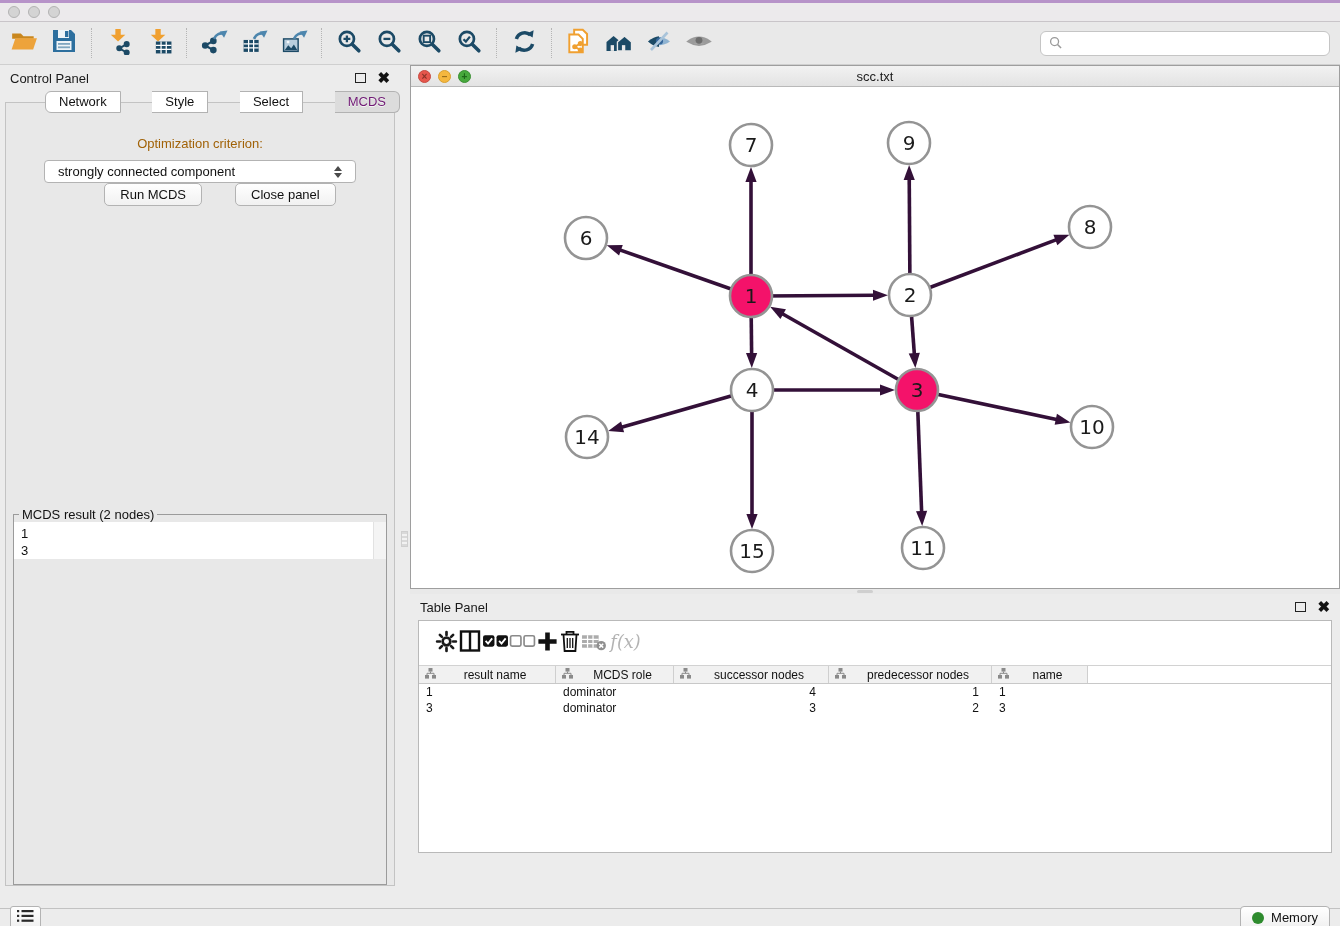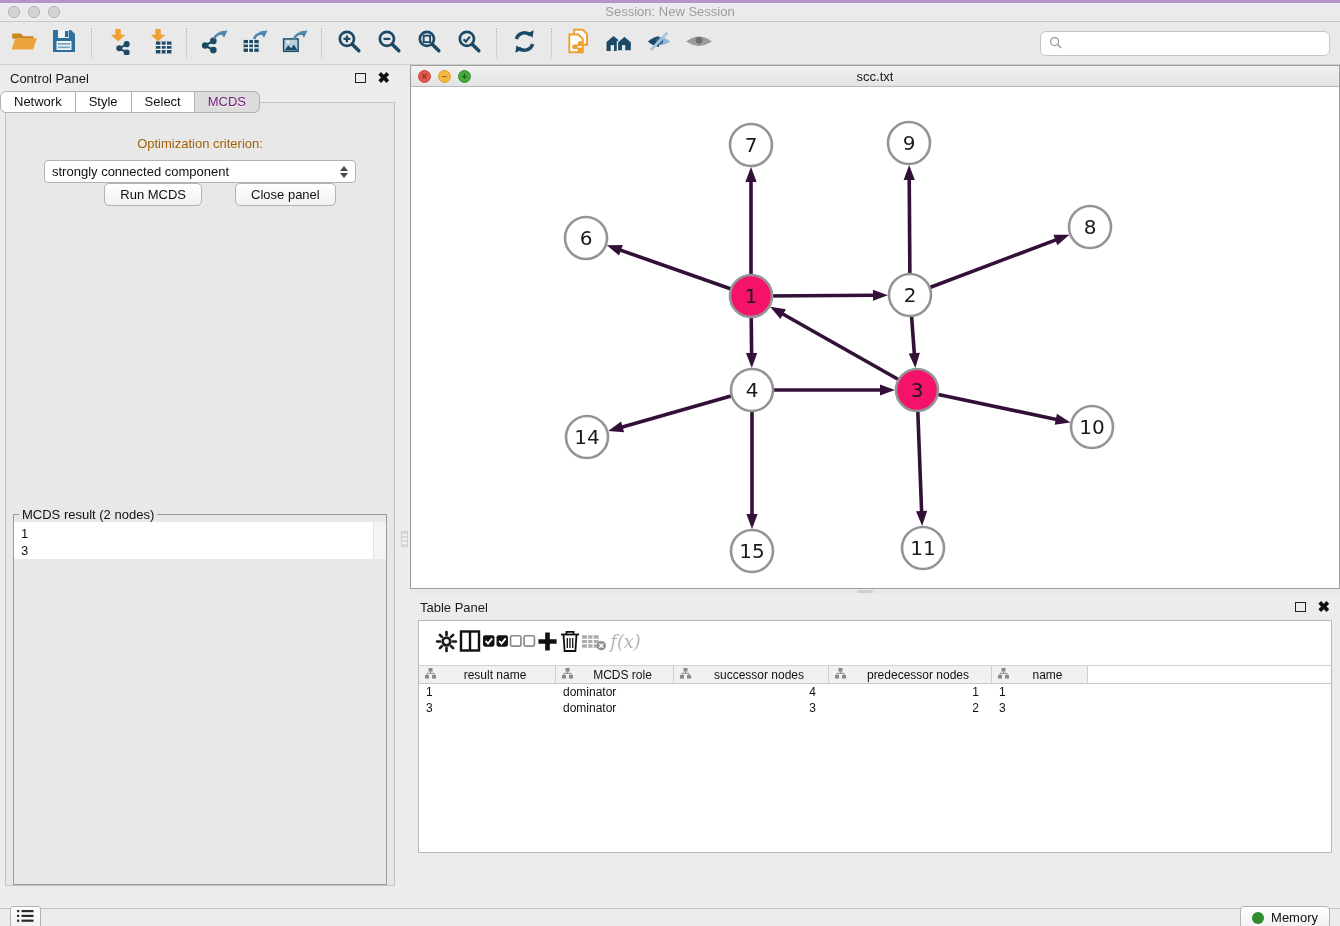--- a/index.html
+++ b/index.html
@@ -21,28 +21,28 @@
 
   
   .main{display:flex;height:827px;}
 
   
   .control-panel{width:400px;display:flex;flex-direction:column;background:#ececec;}
   .panel-header{height:26px;display:flex;align-items:center;padding:0 10px;font-size:13px;color:#1a1a1a;flex:none;}
   .ph-icons{margin-left:auto;display:flex;gap:11px;align-items:center;}
   .float-icon{width:11px;height:10px;border:1.6px solid #222;}
   .close-icon{font-weight:bold;font-size:15px;color:#111;line-height:10px;}
-  .tabs-row{display:flex;justify-content:flex-start;position:relative;z-index:2;height:22px;margin-bottom:-11px;}
+  .tabs-row{display:flex;justify-content:space-between;position:relative;z-index:2;height:22px;margin-bottom:-11px;padding-left:45px;}
   .seg{border:1px solid #b2b2b2;border-left:none;background:#fff;padding:2px 13px;font-size:13px;line-height:16px;color:#111;cursor:default;white-space:nowrap;}
   .seg:first-child{border-left:1px solid #b2b2b2;border-radius:6px 0 0 6px;}
   .seg:last-child{border-radius:0 6px 6px 0;}
   .seg.sel{background:#dcdcdc;color:#701a75;text-shadow:0 1px 0 #f5f5f5;}
   .cp-body{flex:1;margin:0 5px 6px;border:1px solid #c3c3c3;background:#e8e8e8;display:flex;flex-direction:column;align-items:center;padding-top:11px;}
   .opt-label{margin-top:22px;font-size:13px;color:#a16207;}
-  .mac-select{width:312px;height:23px;margin-top:9px;background:#fff;border:1px solid #b3b3b3;border-radius:4px;display:flex;align-items:center;padding:0 7px;font-size:13px;color:#111;}
+  .mac-select{width:312px;height:23px;margin-top:9px;background:#fff;border:1px solid #b3b3b3;border-radius:4px;display:flex;align-items:center;padding:0 13px;font-size:13px;color:#111;}
   .updown{margin-left:auto;display:flex;flex-direction:column;gap:2px;align-items:center;}
   .tri-up{width:0;height:0;border-left:4px solid transparent;border-right:4px solid transparent;border-bottom:5px solid #4a4a4a;}
   .tri-down{width:0;height:0;border-left:4px solid transparent;border-right:4px solid transparent;border-top:5px solid #4a4a4a;}
   .btn-row{display:flex;gap:33px;padding-left:40px;}
   .mac-btn{background:linear-gradient(#ffffff,#f1f1f1);border:1px solid #b3b3b3;border-radius:5px;font-size:13px;color:#111;padding:3px 15px;font-family:inherit;cursor:default;}
   .result-fieldset{margin:auto 7px 0;align-self:stretch;height:378px;border:1px solid #9b9b9b;padding:0;background:#e8e8e8;display:flex;}
   .result-fieldset legend{font-size:13px;color:#111;margin-left:5px;padding:0 3px;}
   .result-area{background:#fff;flex:1;position:relative;font-size:13px;color:#111;padding:3px 14px 0 7px;overflow:hidden;}
   .result-area::after{content:"";position:absolute;right:0;top:0;bottom:0;width:12px;background:#f4f4f4;border-left:1px solid #e2e2e2;}
   .rline{line-height:17px;}
@@ -86,21 +86,20 @@
 </style>
 </head>
 <body>
 
 <div class="titlebar">
   <div class="tl-group">
     <div class="tl-dot"></div>
     <div class="tl-dot"></div>
     <div class="tl-dot"></div>
   </div>
-  <div class="win-title">Session: New Session</div>
 </div>
 
 <div class="toolbar">
   <span style="display:flex;align-items:center;">
       <div class="tbtn">
         <span><svg width="28" height="28" viewBox="0 0 26 26">
             <path fill="#c9871e" d="M2 6h8l2.5 2.5H22V11H2z"></path>
             <path fill="#eda33b" d="M1.5 21 5 10.5h20L21.5 21z"></path>
           </svg></span>
       </div>

